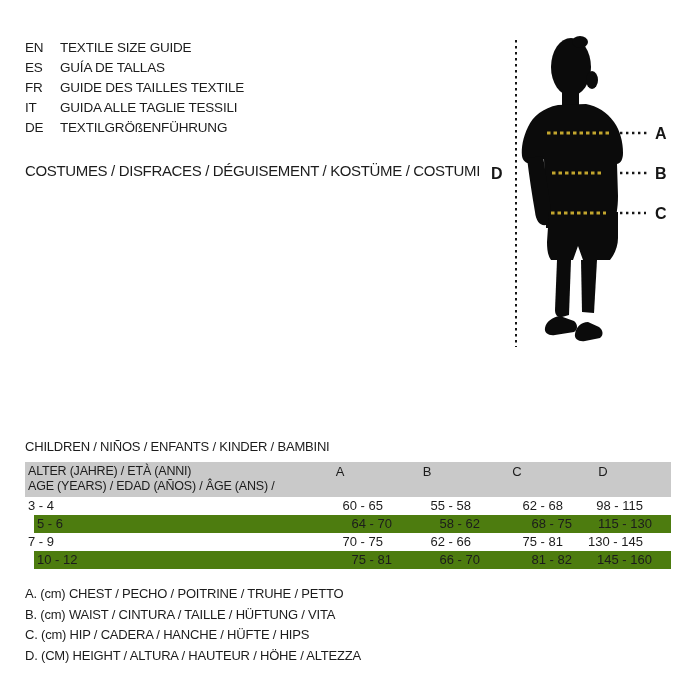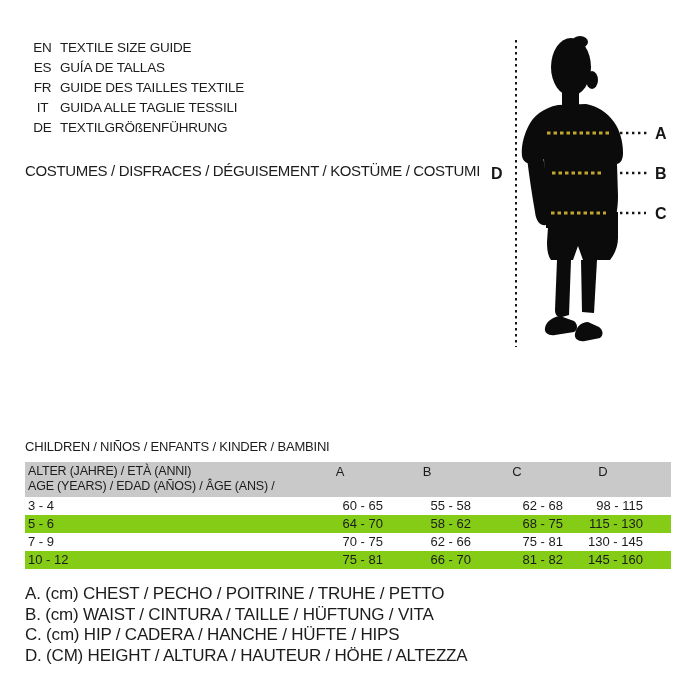--- a/index.html
+++ b/index.html
@@ -7,21 +7,21 @@
     width: 700px; height: 700px;
     font-family: "Liberation Sans", sans-serif;
     color: #1c1c1c;
     -webkit-font-smoothing: antialiased;
   }
   .canvas { position: relative; width: 700px; height: 700px; overflow: hidden; background: #fff; }
 
   
   .lang-list { position: absolute; left: 25px; top: 38px; }
   .lang-row { display: flex; height: 20px; line-height: 20px; font-size: 13.5px; letter-spacing: -0.2px; }
-  .lang-code { width: 35px; flex: 0 0 35px; text-align: center; }
+  .lang-code { width: 35px; flex: 0 0 35px; }
 
   
   .category-title {
     position: absolute; left: 25px; top: 162px;
     font-size: 15px; font-weight: normal; letter-spacing: -0.35px;
     white-space: nowrap;
   }
 
   
   .figure-svg { position: absolute; left: 480px; top: 30px; width: 220px; height: 330px; }
@@ -33,27 +33,27 @@
     font-size: 13px; letter-spacing: -0.2px; white-space: nowrap;
   }
 
   
   .size-table { position: absolute; left: 25px; top: 462px; width: 646px; font-size: 13px; }
   .tbl-grid { display: grid; grid-template-columns: 272px 86px 88px 92px 80px 28px; }
   .tbl-header { background: #c9c9c9; min-height: 35px; align-items: start; }
   .tbl-header .age-head { padding: 2px 0 3px 3px; font-size: 12.5px; line-height: 15px; letter-spacing: -0.2px; }
   .tbl-header .col-letter { text-align: center; padding-top: 2px; line-height: 15px; }
   .tbl-row { height: 18px; line-height: 18px; }
-  .tbl-row.alt { background: #84cc16; }
+  .tbl-row.alt { background: #4d7c0f; margin-left: 9px; }
   .tbl-row .age-cell { padding-left: 3px; }
   .tbl-row .val-cell { text-align: right; }
 
   
   .legend { position: absolute; left: 25px; top: 584px; }
-  .legend-row { height: 20.6px; line-height: 20.6px; font-size: 17px; letter-spacing: -0.2px; white-space: nowrap; }
+  .legend-row { height: 20.6px; line-height: 20.6px; font-size: 13px; letter-spacing: -0.2px; white-space: nowrap; }
 </style>
 </head>
 <body>
 
 <div class="canvas">
 
   <div class="lang-list">
     <div class="lang-row">
       <span class="lang-code">EN</span>
       <span class="lang-label">TEXTILE SIZE GUIDE</span>

